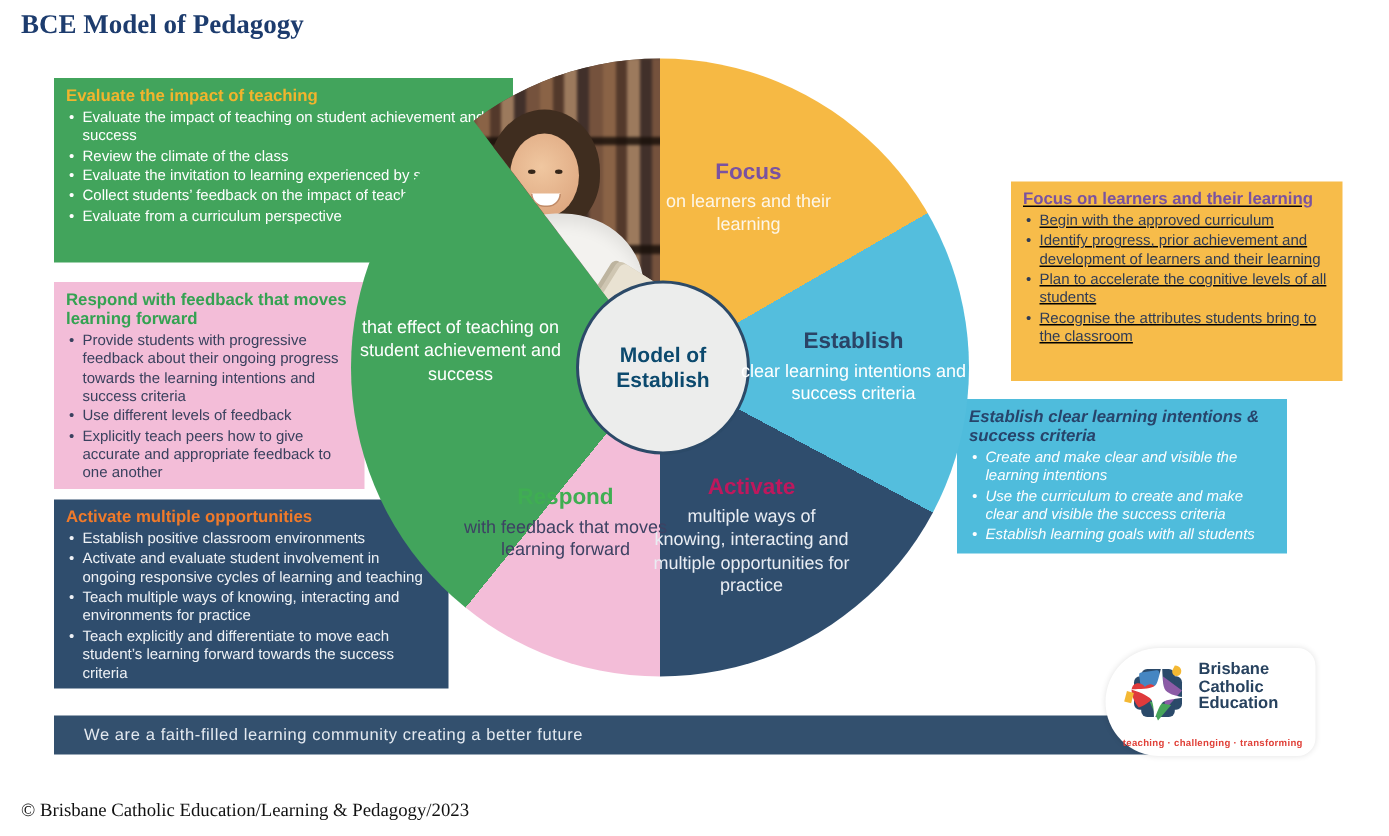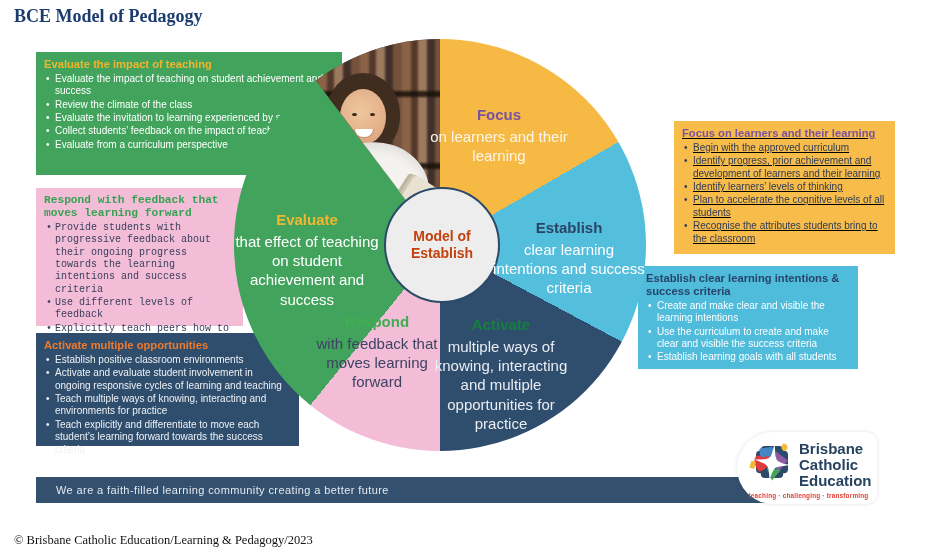--- a/index.html
+++ b/index.html
@@ -11,27 +11,27 @@
         font-size:12.5px;color:#111;}
 
   
   .callout{position:absolute;padding:6px 8px 7px 8px;box-sizing:border-box;z-index:1;}
   .callout h4{margin:0 0 2px 0;font-size:11.2px;line-height:1.15;font-weight:bold;}
   .callout ul{margin:0;padding:0;list-style:none;font-size:10px;line-height:1.24;}
   .callout ul li{position:relative;padding-left:11px;margin:0 0 1px 0;}
   .callout ul li::before{content:"•";position:absolute;left:2px;top:0;}
   .co-evaluate{left:36px;top:52px;width:306px;height:123px;background:#42a45c;}
   .co-evaluate h4{color:#f2b42d;} .co-evaluate ul{color:#ffffff;}
-  .co-respond{left:36px;top:188px;width:207px;height:138px;background:#f3bdd8;font-family:Liberation Mono, monospace;}
+  .co-respond{left:36px;top:188px;width:207px;height:138px;background:#f3bdd8;}
   .co-respond h4{color:#35a252;} .co-respond ul{color:#39415e;}
-  .co-activate{left:36px;top:333px;width:263px;height:113px;background:#2f4d6d;}
+  .co-activate{left:36px;top:333px;width:263px;height:126px;background:#2f4d6d;}
   .co-activate h4{color:#f07a2a;} .co-activate ul{color:#eef1f5;}
   .co-focus{left:674px;top:121px;width:221px;height:133px;background:#f7bc4a;text-decoration:underline;}
   .co-focus h4{color:#7a52a0;} .co-focus ul{color:#2f3b55;}
-  .co-establish{left:638px;top:266px;width:220px;height:103px;background:#4fbcdc;}
+  .co-establish{left:638px;top:266px;width:220px;height:103px;background:#4fbcdc;font-style:italic;}
   .co-establish h4{color:#27446b;} .co-establish ul{color:#fdfeff;}
 
   
   .wheel{position:absolute;left:234px;top:39px;width:412px;height:412px;border-radius:50%;
      overflow:hidden;z-index:2;
      background:conic-gradient(from 0deg,
         #f6b944 0deg 60deg,
         #54bedd 60deg 118deg,
         #2f4d6d 118deg 180deg,
         #f3bdd8 180deg 219deg,
@@ -55,39 +55,39 @@
   .girl-shirt{position:absolute;left:64px;top:104px;width:132px;height:120px;background:#f3f2ef;
      border-radius:42% 42% 18% 18%;transform:rotate(-4deg);box-shadow:inset 0 6px 10px rgba(0,0,0,.08);}
   .book{position:absolute;left:150px;top:148px;width:74px;height:96px;background:#e9e2d2;
      border-radius:4px;transform:rotate(32deg);box-shadow:-3px 0 0 #cfc6b2,-6px 1px 0 #bdb49f;}
   .book-title{position:absolute;left:6px;top:40px;width:90px;transform:rotate(-52deg);
      font-family:"Liberation Serif",serif;font-style:italic;font-size:9px;color:#3e3e52;}
 
   .center-circle{position:absolute;left:384px;top:187px;width:112px;height:112px;border-radius:50%;
      background:#ecedec;border:2px solid #2c4a68;z-index:5;display:flex;align-items:center;
      justify-content:center;text-align:center;}
-  .center-circle .cc-text{font-size:14px;font-weight:bold;color:#c2410c;line-height:1.2;}
+  .center-circle .cc-text{font-size:14px;font-weight:bold;color:#0c4a6e;line-height:1.2;}
 
   .wedge-label{position:absolute;z-index:6;text-align:center;}
   .wedge-label h3{margin:0 0 4px 0;font-size:15px;font-weight:bold;}
-  .wedge-label p{margin:0;font-size:15px;line-height:1.28;}
+  .wedge-label p{margin:0;font-size:12px;line-height:1.28;}
   .lbl-focus{left:425px;top:106px;width:148px;} .lbl-focus h3{color:#7a52a0;} .lbl-focus p{color:#fdf6e8;}
   .lbl-establish{left:490px;top:219px;width:158px;} .lbl-establish h3{color:#2a4466;} .lbl-establish p{color:#ffffff;}
-  .lbl-activate{left:433px;top:316px;width:136px;} .lbl-activate h3{color:#15803d;} .lbl-activate p{color:#e9edf3;}
-  .lbl-respond{left:308px;top:313px;width:138px;} .lbl-respond h3{color:#3fae52;} .lbl-respond p{color:#3d4263;}
+  .lbl-activate{left:433px;top:316px;width:136px;} .lbl-activate h3{color:#be185d;} .lbl-activate p{color:#e9edf3;}
+  .lbl-respond{left:308px;top:323px;width:138px;} .lbl-respond h3{color:#3fae52;} .lbl-respond p{color:#3d4263;}
   .lbl-evaluate{left:231px;top:211px;width:152px;} .lbl-evaluate h3{color:#f2b731;} .lbl-evaluate p{color:#ffffff;}
 
   
   .banner{position:absolute;left:36px;top:477px;width:826px;height:26px;background:#33506e;z-index:3;}
   .banner span{display:block;line-height:26px;font-size:11px;color:#e3e9f0;
      letter-spacing:.4px;margin-left:20px;}
   .logo-pill{position:absolute;left:737px;top:432px;width:140px;height:72px;background:#fff;
      border-radius:36px 12px 12px 36px;z-index:7;box-shadow:0 0 4px rgba(0,0,0,.12);}
   .logo-emblem{position:absolute;left:11px;top:6px;width:48px;height:48px;}
-  .logo-name{position:absolute;left:62px;top:9px;font-size:15px;font-weight:bold;color:#27425f;
+  .logo-name{position:absolute;left:62px;top:9px;font-size:11px;font-weight:bold;color:#27425f;
      line-height:1.05;}
   .logo-tagline{position:absolute;left:8px;right:5px;bottom:5px;text-align:center;font-size:6.4px;
      color:#e04038;letter-spacing:.2px;font-weight:bold;}
 </style>
 </head>
 <body>
 
 <div class="page">
 
   <div class="page-title">BCE Model of Pedagogy</div>
@@ -117,21 +117,20 @@
         <li>Activate and evaluate student involvement in ongoing responsive cycles of learning and teaching</li>
         <li>Teach multiple ways of knowing, interacting and environments for practice</li>
         <li>Teach explicitly and differentiate to move each student’s learning forward towards the success criteria</li>
       </ul>
   </div>
   <div class="callout co-focus">
     <h4>Focus on learners and their learning</h4>
     <ul>
         <li>Begin with the approved curriculum</li>
         <li>Identify progress, prior achievement and development of learners and their learning</li>
-        <li>Identify learners’ levels of thinking</li>
         <li>Plan to accelerate the cognitive levels of all students</li>
         <li>Recognise the attributes students bring to the classroom</li>
       </ul>
   </div>
   <div class="callout co-establish">
     <h4>Establish clear learning intentions &amp; success criteria</h4>
     <ul>
         <li>Create and make clear and visible the learning intentions</li>
         <li>Use the curriculum to create and make clear and visible the success criteria</li>
         <li>Establish learning goals with all students</li>
@@ -170,21 +169,20 @@
   </div>
   <div class="wedge-label lbl-activate">
     <h3>Activate</h3>
     <p>multiple ways of knowing, interacting and multiple opportunities for practice</p>
   </div>
   <div class="wedge-label lbl-respond">
     <h3>Respond</h3>
     <p>with feedback that moves learning forward</p>
   </div>
   <div class="wedge-label lbl-evaluate">
-    <h3>Evaluate</h3>
     <p>that effect of teaching on student achievement and success</p>
   </div>
 
   <div class="banner">
     <span>We are a faith-filled learning community creating a better future</span>
   </div>
 
   <div class="logo-pill">
     <svg class="logo-emblem" viewBox="0 0 60 60">
       <rect x="10" y="16" width="40" height="28" rx="5" fill="#2b4a6a"></rect>

